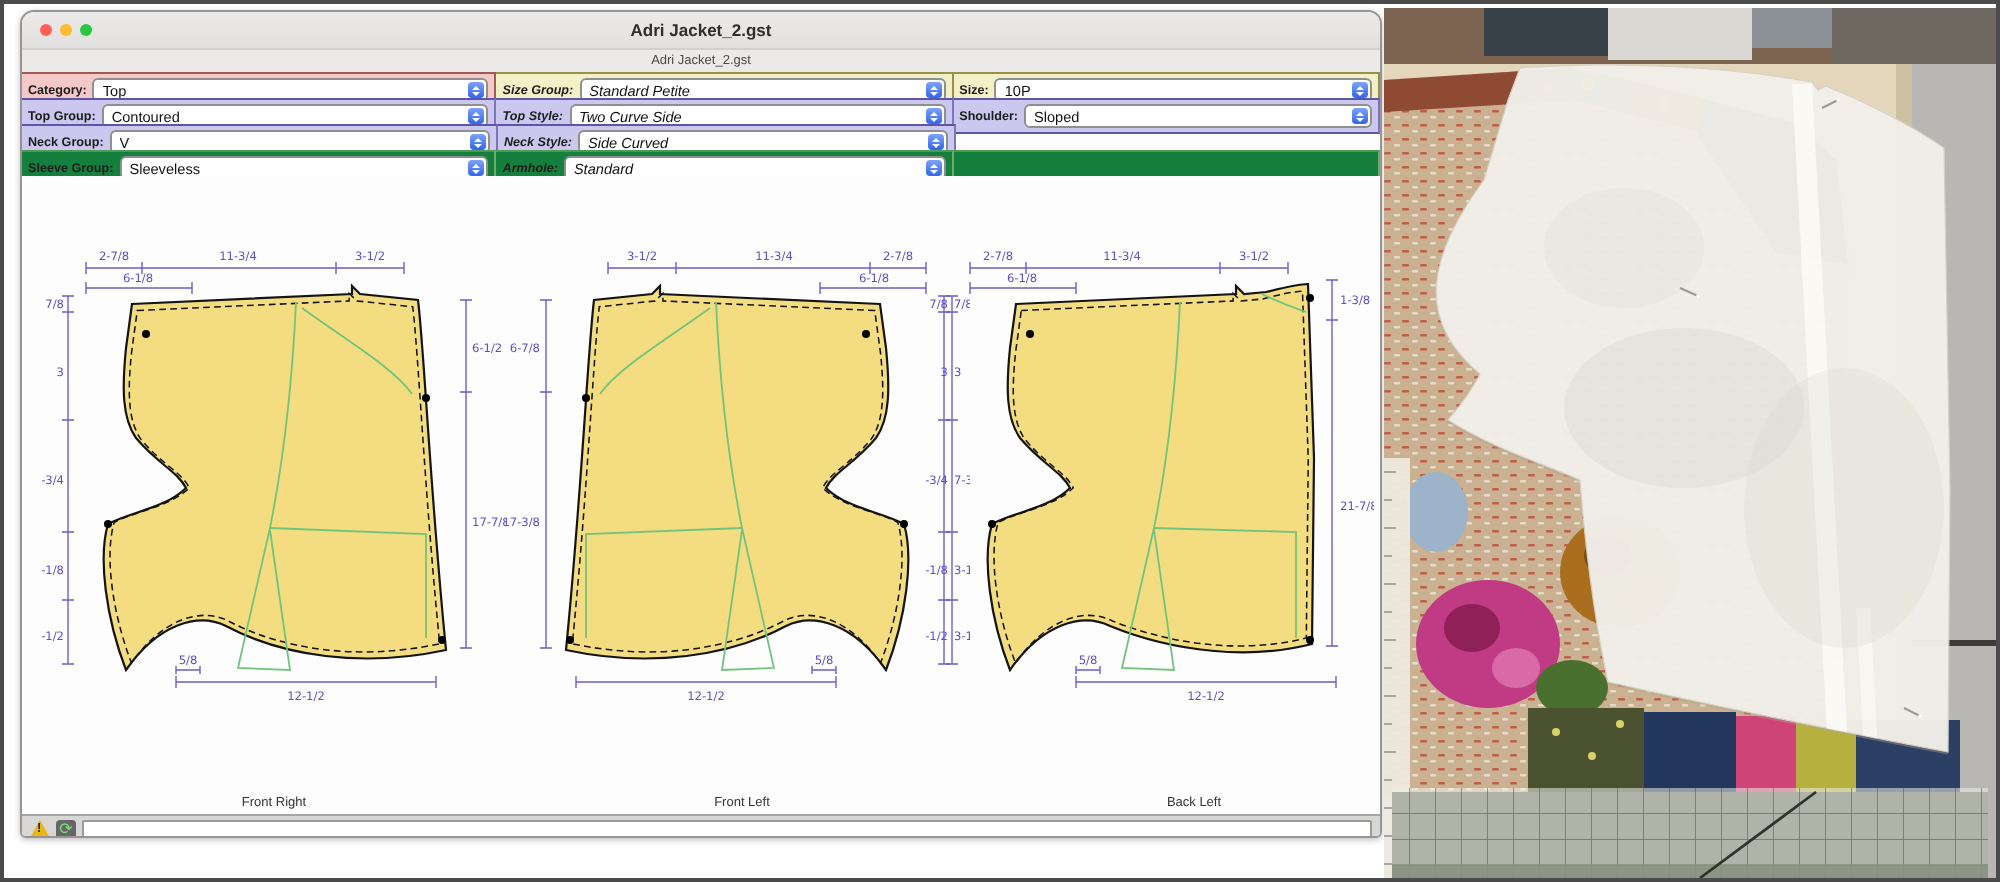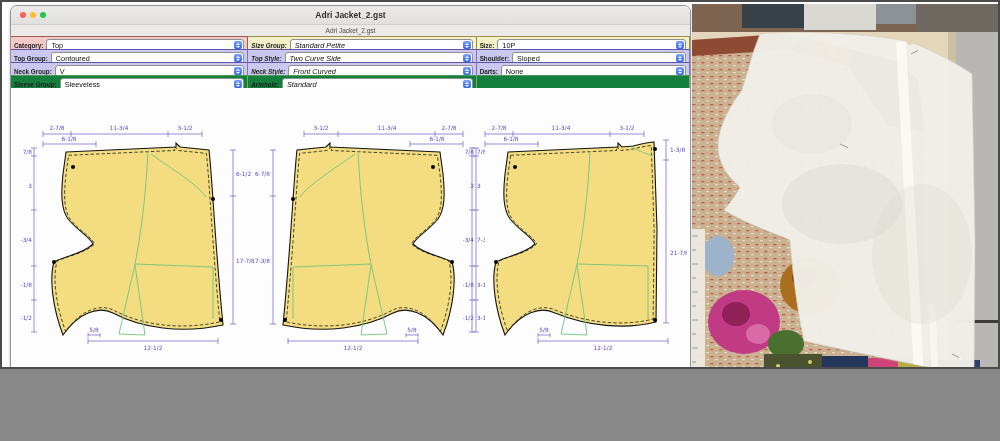--- a/index.html
+++ b/index.html
@@ -1,16 +1,16 @@
 <!DOCTYPE html>
 <html><head>
 <meta charset="utf-8">
 <style>
   html,body{margin:0;padding:0;background:#888;}
-  .screen{position:relative;width:1000px;height:369px;background:#fff;border:2px solid #4b4b4b;
+  .screen{position:relative;width:1000px;height:441px;background:#fff;border:2px solid #4b4b4b;
     box-sizing:border-box;font-family:"Liberation Sans",sans-serif;overflow:hidden;}
   
   .window{position:absolute;left:8px;top:3px;width:681px;height:414px;background:#fdfdfd;
     border:1px solid #979593;border-radius:7px 7px 3px 3px;overflow:hidden;box-sizing:border-box;
     box-shadow:0 1px 3px rgba(0,0,0,.25);}
   .titlebar{position:relative;height:18px;background:linear-gradient(#ecebea,#e2e0df);
     border-bottom:1px solid #d2d0ce;display:flex;align-items:center;justify-content:center;}
   .traffic{position:absolute;left:9px;top:6px;display:flex;gap:4px;}
   .light{width:6px;height:6px;border-radius:50%;}
   .wtitle{font-size:8.5px;font-weight:bold;color:#2f2f2f;}
@@ -165,31 +165,21 @@
           <span class="cv">V</span>
           <span class="stepper">
               <i class="tri up"></i>
               <i class="tri dn"></i>
             </span>
         </div>
       </div>
       <div class="cell c2 r-style">
         <span class="sl">Neck Style:</span>
         <div class="combo">
-          <span class="cv">Front Curved</span>
-          <span class="stepper">
-              <i class="tri up"></i>
-              <i class="tri dn"></i>
-            </span>
-        </div>
-      </div>
-      <div class="cell c3 r-style">
-        <span class="sl">Darts:</span>
-        <div class="combo">
-          <span class="cv">None</span>
+          <span class="cv">Side Curved</span>
           <span class="stepper">
               <i class="tri up"></i>
               <i class="tri dn"></i>
             </span>
         </div>
       </div>
     </div>
 
     <div class="selrow">
       <div class="cell c1 r-sleeve">

